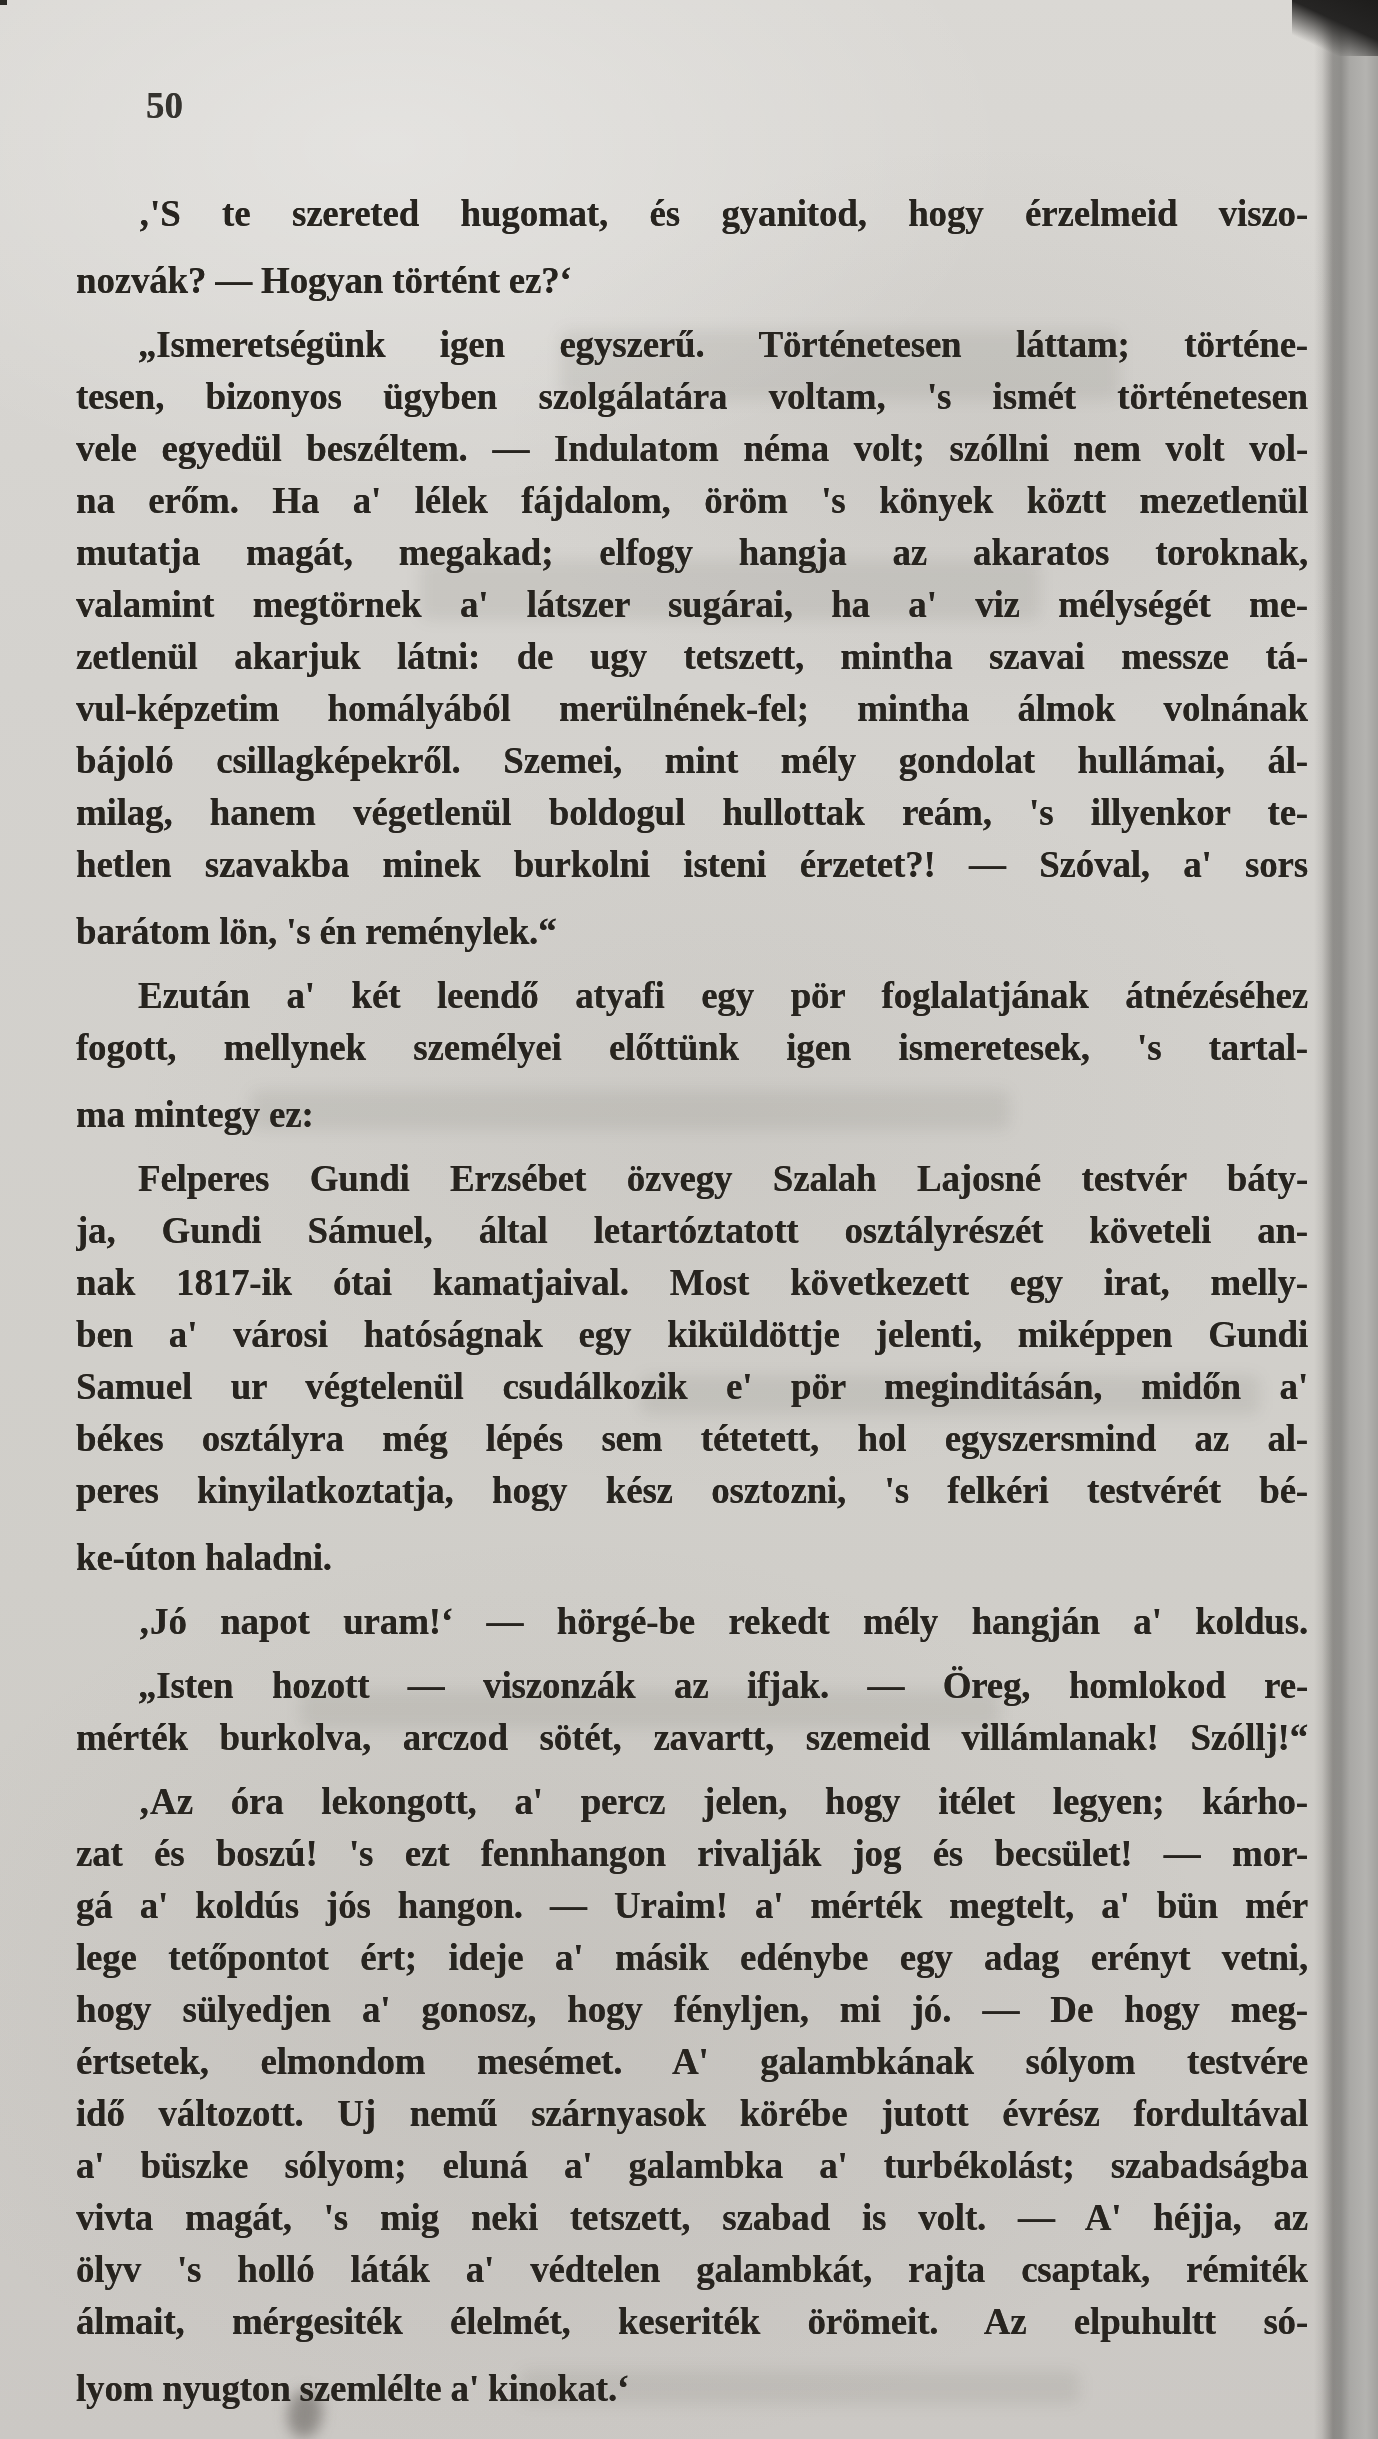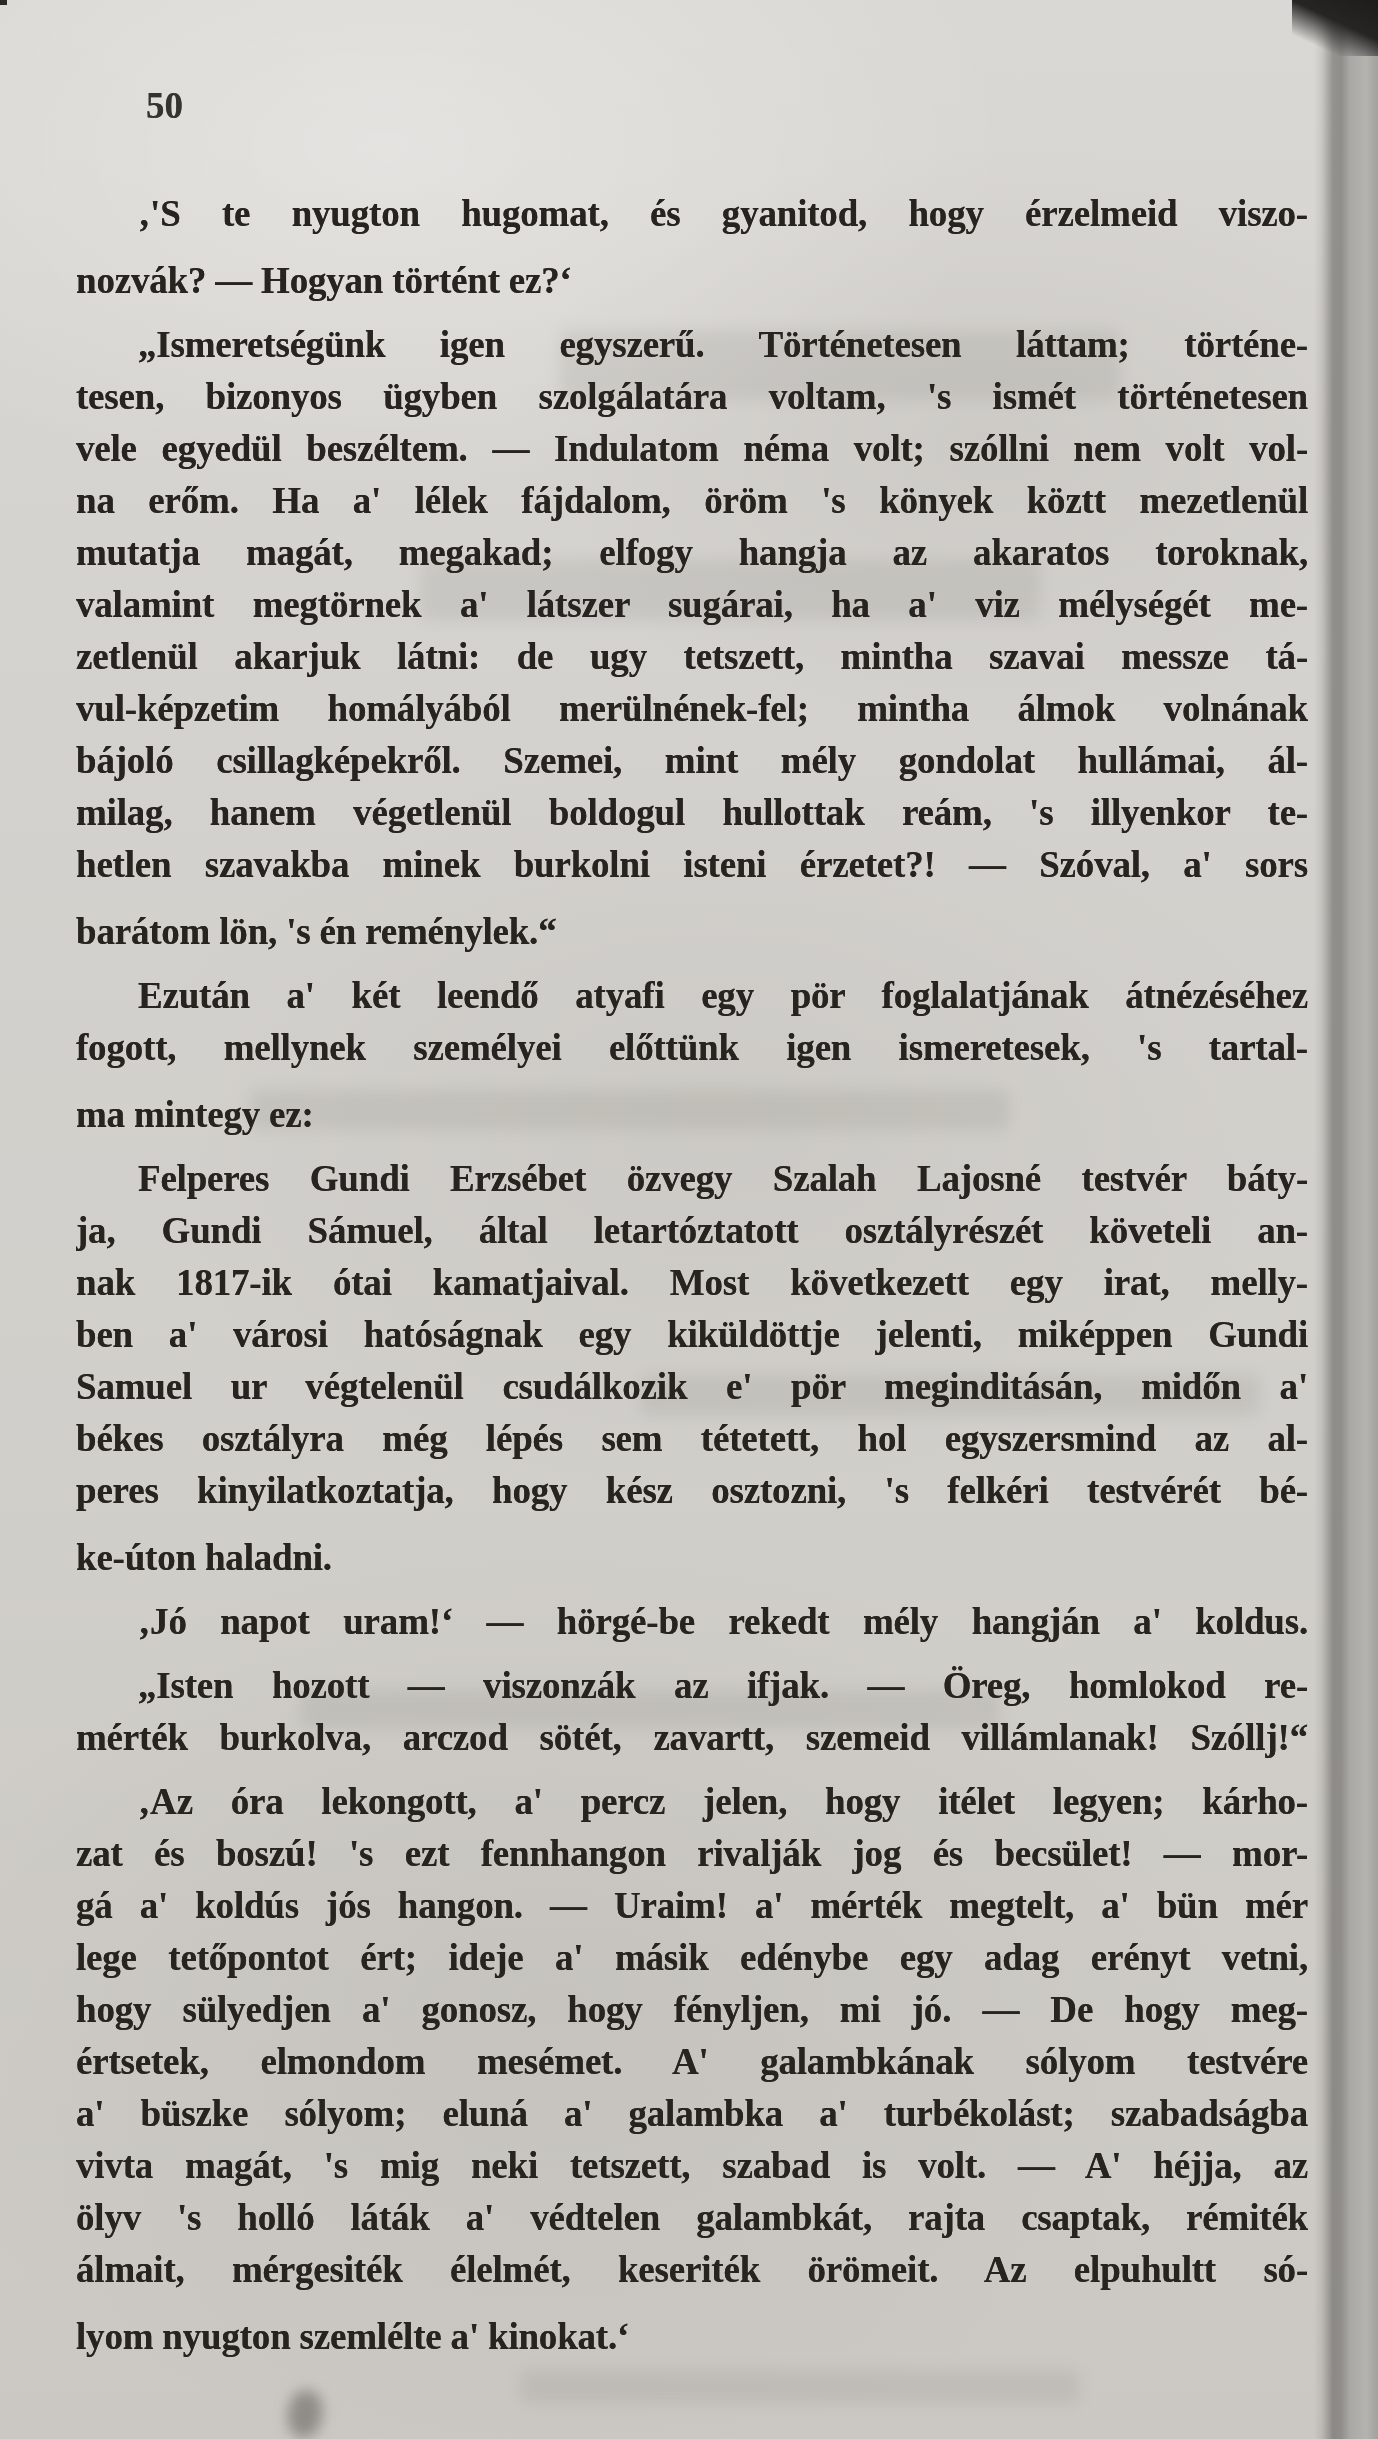--- a/index.html
+++ b/index.html
@@ -91,21 +91,21 @@
   <div class="tick"></div>
 
   <div class="gutter"></div>
   <div class="corner-tr"></div>
   <div class="smudge"></div>
 
   <div class="page-number">50</div>
 
   <div class="text-block">
       <div class="paragraph">
-        <div class="line indent">‚'S te nyugton hugomat, és gyanitod, hogy érzelmeid viszo-</div>
+        <div class="line indent">‚'S te szereted hugomat, és gyanitod, hogy érzelmeid viszo-</div>
         <div class="line last">nozvák? — Hogyan történt ez?‘</div>
       </div>
       <div class="paragraph">
         <div class="line indent">„Ismeretségünk igen egyszerű. Történetesen láttam; történe-</div>
         <div class="line">tesen, bizonyos ügyben szolgálatára voltam, 's ismét történetesen</div>
         <div class="line">vele egyedül beszéltem. — Indulatom néma volt; szóllni nem volt vol-</div>
         <div class="line">na erőm. Ha a' lélek fájdalom, öröm 's könyek köztt mezetlenül</div>
         <div class="line">mutatja magát, megakad; elfogy hangja az akaratos toroknak,</div>
         <div class="line">valamint megtörnek a' látszer sugárai, ha a' viz mélységét me-</div>
         <div class="line">zetlenül akarjuk látni: de ugy tetszett, mintha szavai messze tá-</div>
@@ -137,20 +137,21 @@
         <div class="line indent">„Isten hozott — viszonzák az ifjak. — Öreg, homlokod re-</div>
         <div class="line">mérték burkolva, arczod sötét, zavartt, szemeid villámlanak! Szóllj!“</div>
       </div>
       <div class="paragraph">
         <div class="line indent">‚Az óra lekongott, a' percz jelen, hogy itélet legyen; kárho-</div>
         <div class="line">zat és boszú! 's ezt fennhangon rivalják jog és becsület! — mor-</div>
         <div class="line">gá a' koldús jós hangon. — Uraim! a' mérték megtelt, a' bün mér</div>
         <div class="line">lege tetőpontot ért; ideje a' másik edénybe egy adag erényt vetni,</div>
         <div class="line">hogy sülyedjen a' gonosz, hogy fényljen, mi jó. — De hogy meg-</div>
         <div class="line">értsetek, elmondom mesémet. A' galambkának sólyom testvére</div>
+        <div class="line">idő változott. Uj nemű szárnyasok körébe jutott évrész fordultával</div>
         <div class="line">a' büszke sólyom; eluná a' galambka a' turbékolást; szabadságba</div>
         <div class="line">vivta magát, 's mig neki tetszett, szabad is volt. — A' héjja, az</div>
         <div class="line">ölyv 's holló láták a' védtelen galambkát, rajta csaptak, rémiték</div>
         <div class="line">álmait, mérgesiték élelmét, keseriték örömeit. Az elpuhultt só-</div>
         <div class="line last">lyom nyugton szemlélte a' kinokat.‘</div>
       </div>
     </div>
 </div>
 
 </body></html>

